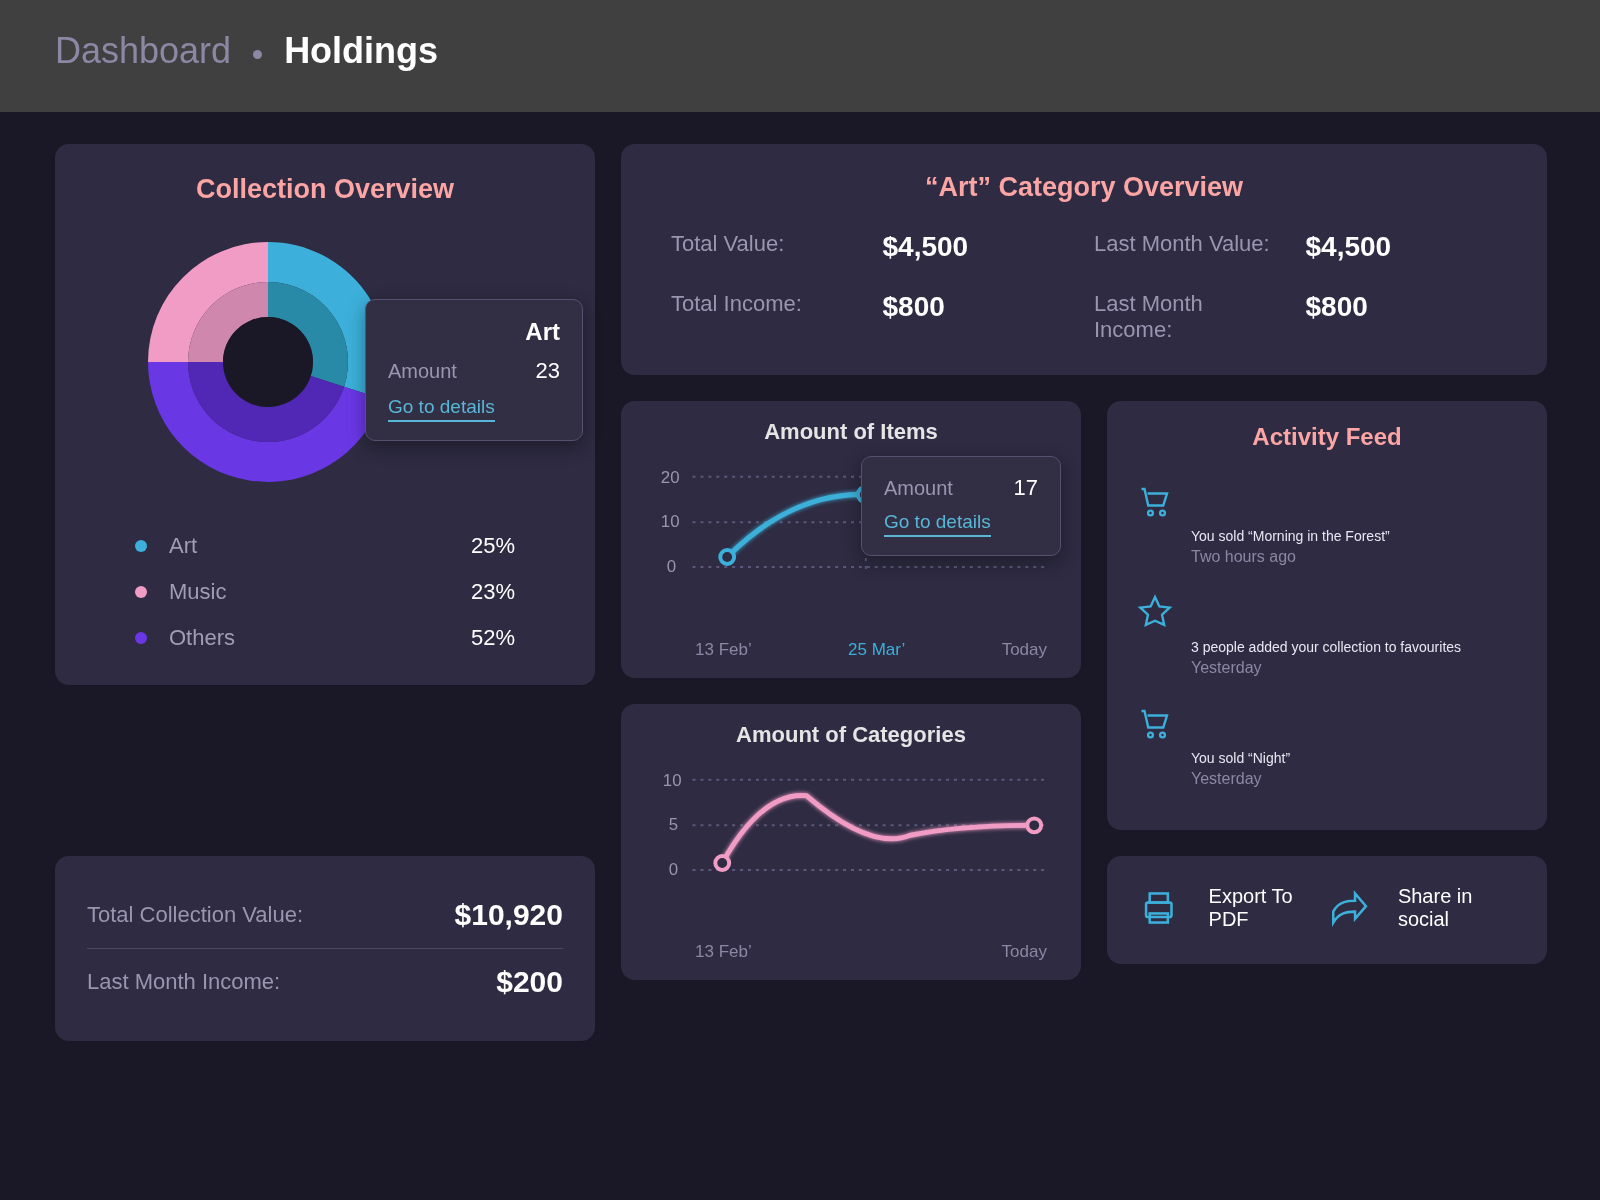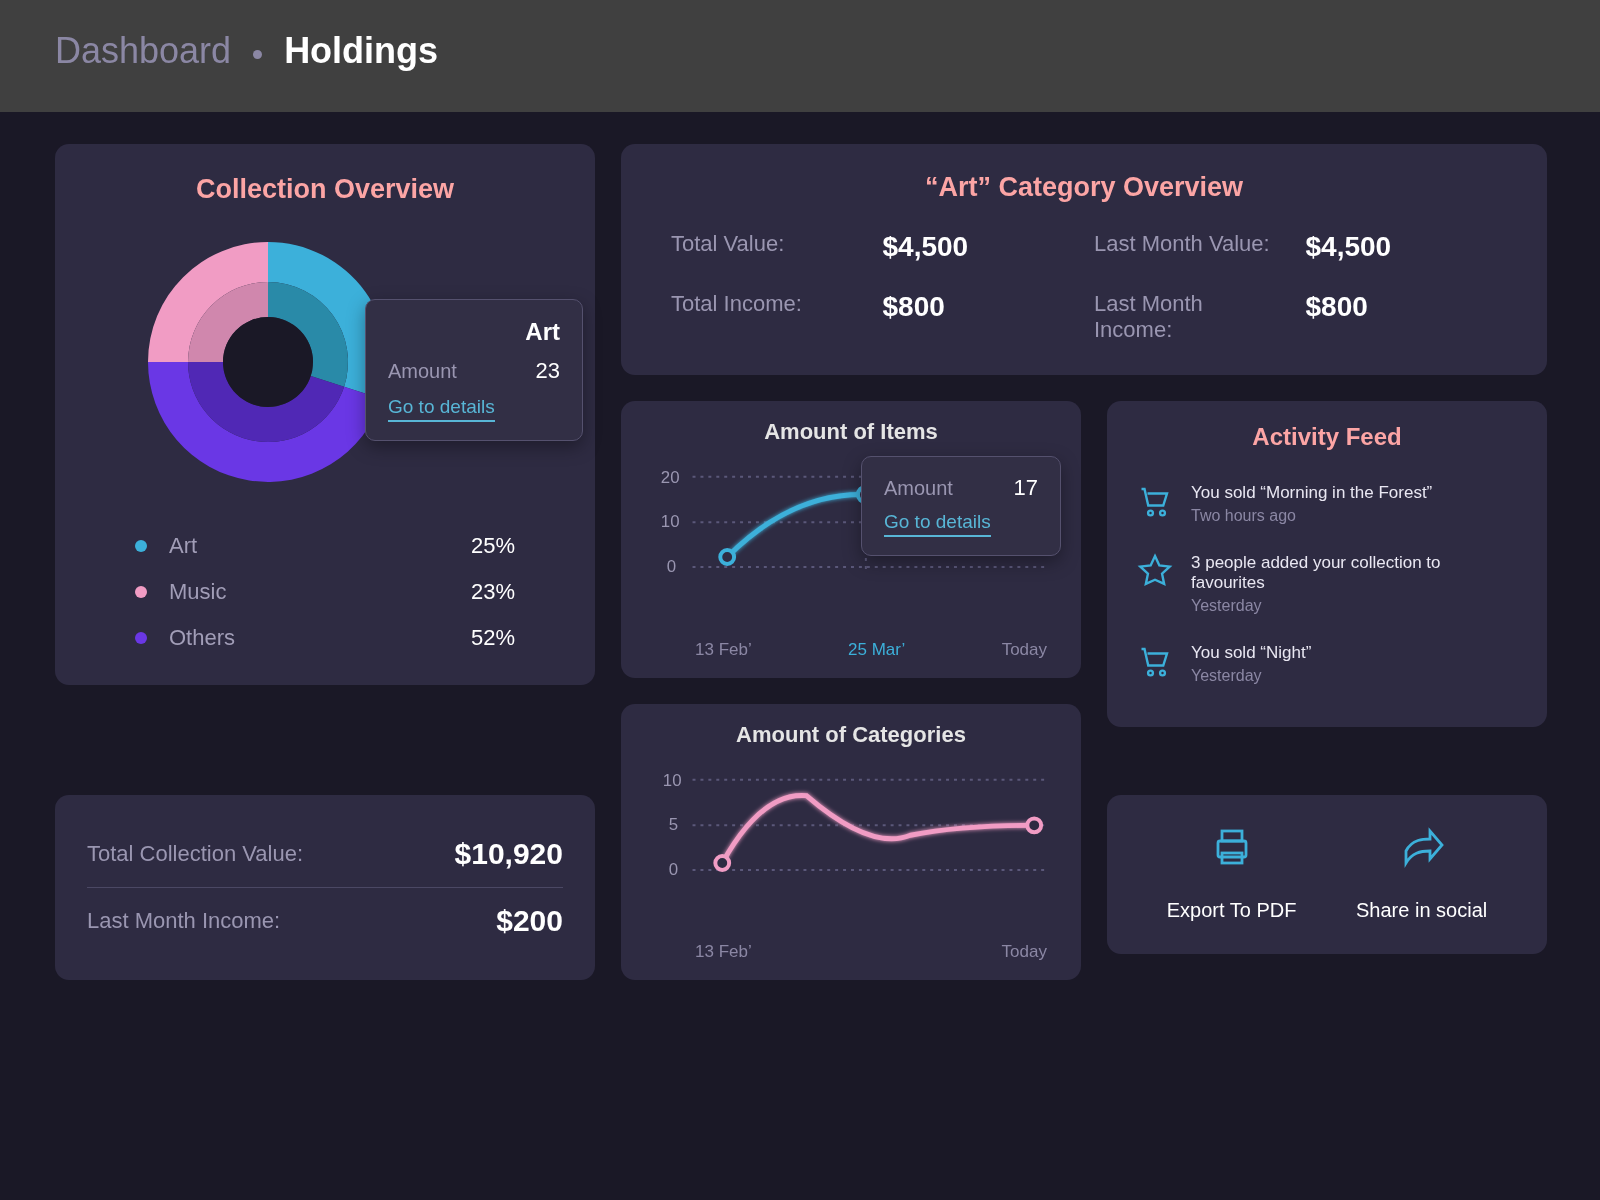--- a/index.html
+++ b/index.html
@@ -81,24 +81,24 @@
 .cat-label { color:#9a96b1; font-size:22px; }
 .cat-value { color:#fff; font-size:28px; font-weight:600; text-align:left; }
 
 .lc-title { font-size:22px; font-weight:700; text-align:center; color:#e5e5e5; margin-bottom:8px; }
 .lc-svg { width:100%; height:auto; display:block; }
 .pop2 { top:55px; left:240px; width:200px; z-index:5; }
 
 .card-activity .title { font-size:24px; margin-bottom:18px; }
 .act-item { display:flex; gap:18px; align-items:flex-start; padding:14px 0; }
 .act-ico { width:36px; height:36px; flex:0 0 36px; color:#3cb0da; }
-.act-text { font-size:17px; color:#e9e7f2; }
+.act-text { font-size:14px; color:#e9e7f2;margin-top:45px; }
 .act-time { font-size:16px; color:#8b87a4; margin-top:4px; }
 
-.action { display:flex; flex-direction:column; align-items:center; gap:28px; color:#fff; font-size:20px; cursor:pointer; }
+.action { display:flex; align-items:center; gap:28px; color:#fff; font-size:20px; cursor:pointer; }
 .action svg { color:#3cb0da; }
 .xlabels { display:flex; justify-content:space-between; padding:6px 12px 0 52px; font-size:17px; color:#8b87a4;margin-top:32px; }
 .xlabels .active { color:#3cb0da; }
 </style>
 </head>
 <body>
 
 <div class="header">
   <span class="crumb1">Dashboard</span>
   <span class="dot"></span>

